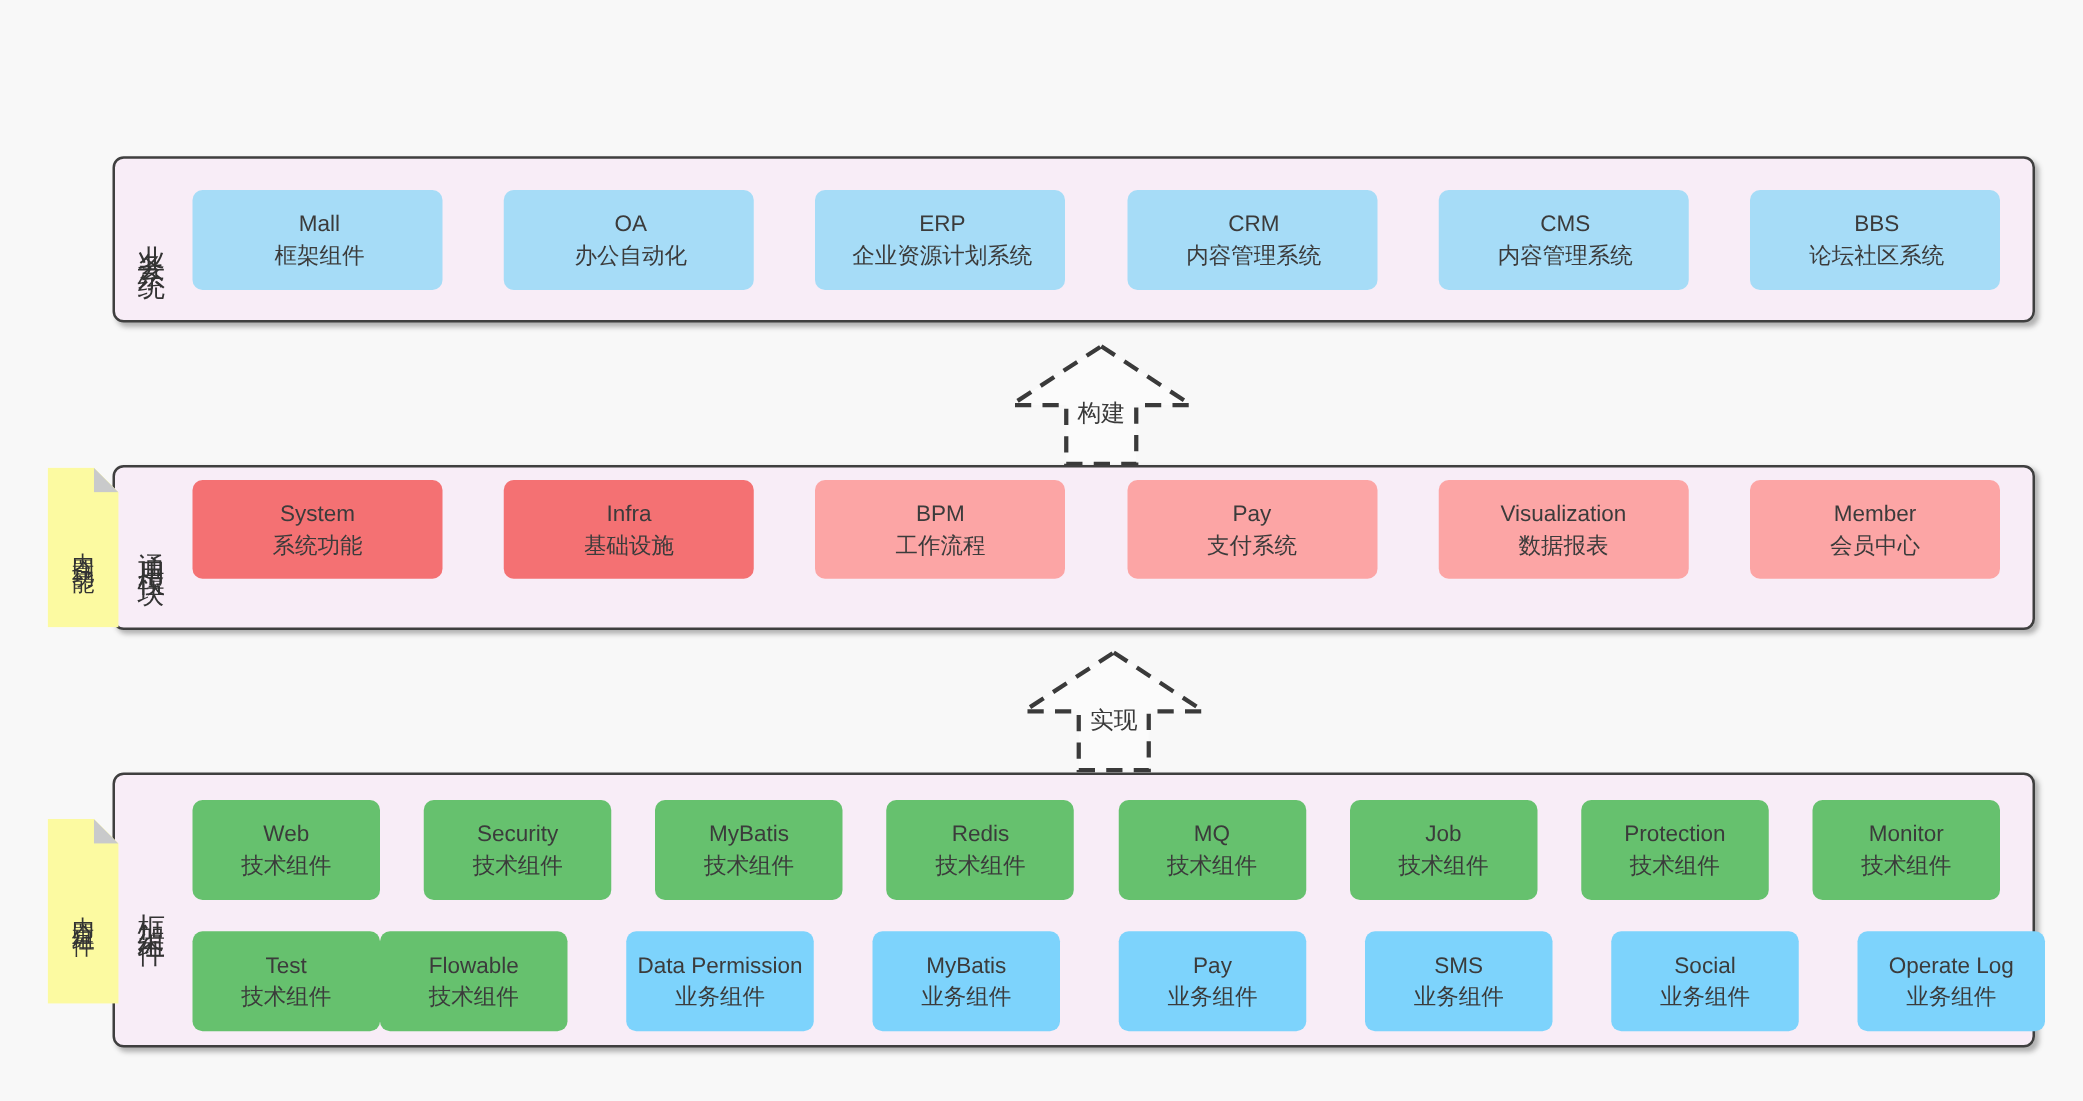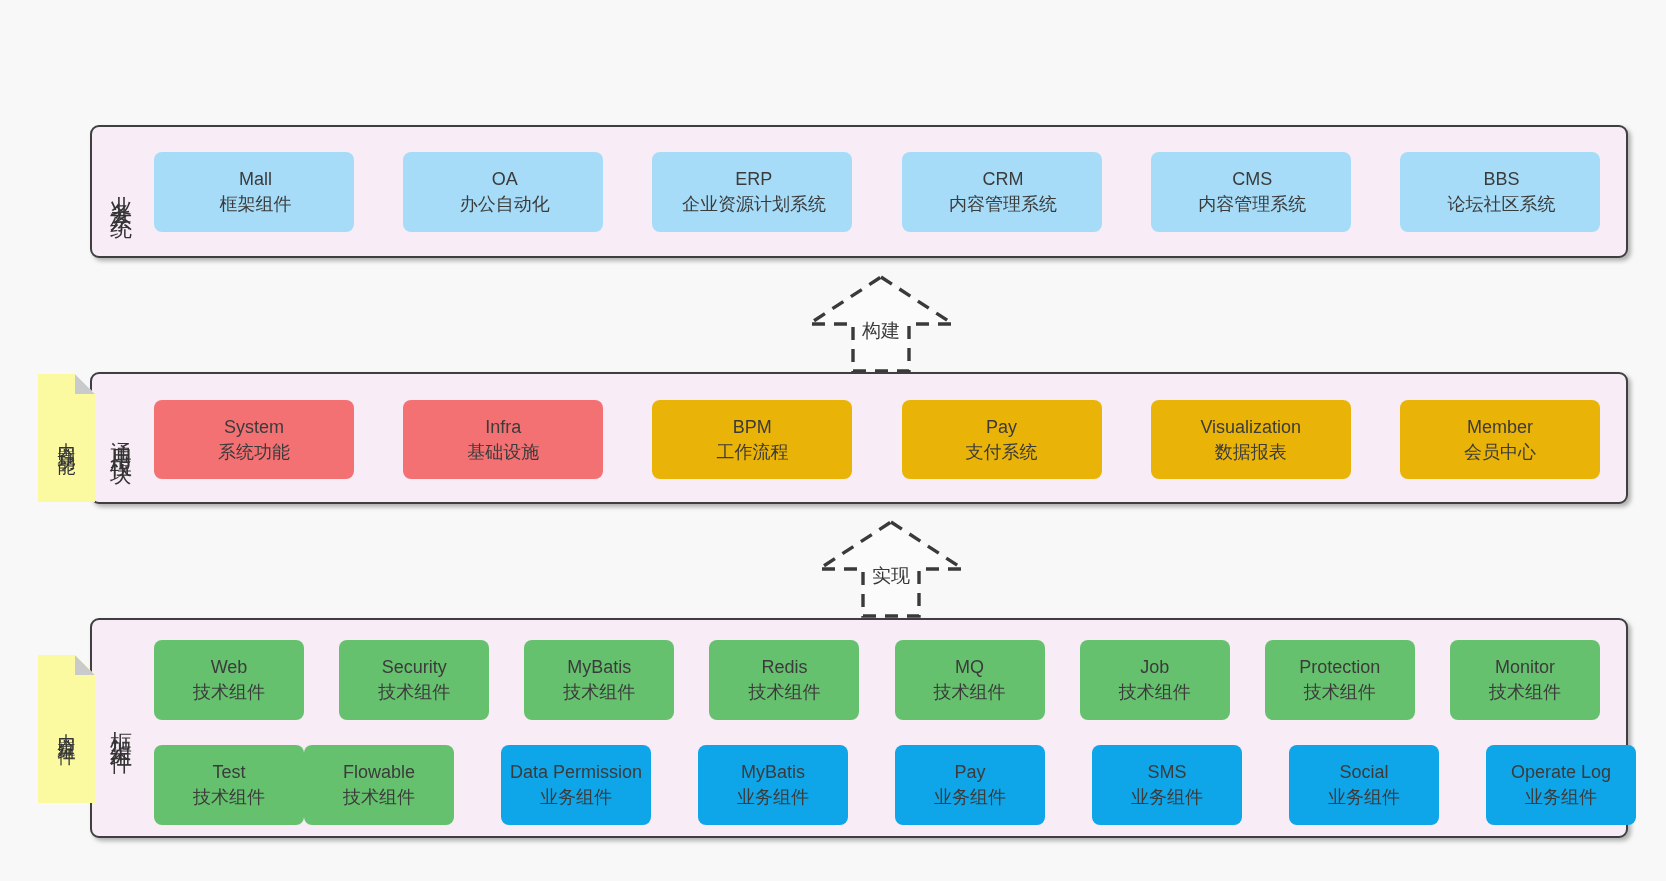--- a/index.html
+++ b/index.html
@@ -22,36 +22,36 @@
 
   .layer-label{
     position:absolute;left:14px;top:50%;transform:translateY(-50%);
     writing-mode:vertical-rl;text-orientation:upright;
     font-size:22px;letter-spacing:7px;color:#333;white-space:nowrap;
   }
 
   
   .row{position:absolute;left:62px;right:26px;display:flex;justify-content:space-between;}
   #layer-business .row{top:25px;height:80px;}
-  #layer-modules .row{top:26px;height:79px;}
+  #layer-modules .row{top:10px;height:79px;}
   #layer-components .row.r1{top:20px;height:80px;}
   #layer-components .row.r2{top:125px;height:80px;}
 
   .box{
     box-sizing:border-box;border-radius:8px;
     display:flex;flex-direction:column;align-items:center;justify-content:center;
     text-align:center;font-size:18px;line-height:25px;padding:2px 8px;
   }
   .w200{flex:0 0 200px;}
   .w150{flex:0 0 150px;}
   .b-blue{background:#a6dcf7;padding-left:11px;}
   .b-red{background:#f47173;}
-  .b-pink{background:#eab308;}
+  .b-pink{background:#fca5a5;}
   .b-gd{background:#66c16e;}
-  .b-gl{background:#0ea5e9;margin-left:47px;}
+  .b-gl{background:#7dd3fc;margin-left:47px;}
 
   
   .sticky{
     position:absolute;width:57px;background:#fcfaa1;z-index:3;
     clip-path:polygon(0 0,calc(100% - 20px) 0,100% 20px,100% 100%,0 100%);
     display:flex;align-items:center;justify-content:center;
   }
   .sticky::after{
     content:"";position:absolute;top:0;right:0;width:20px;height:20px;
     background:#c9cacb;clip-path:polygon(0 0,100% 100%,0 100%);

